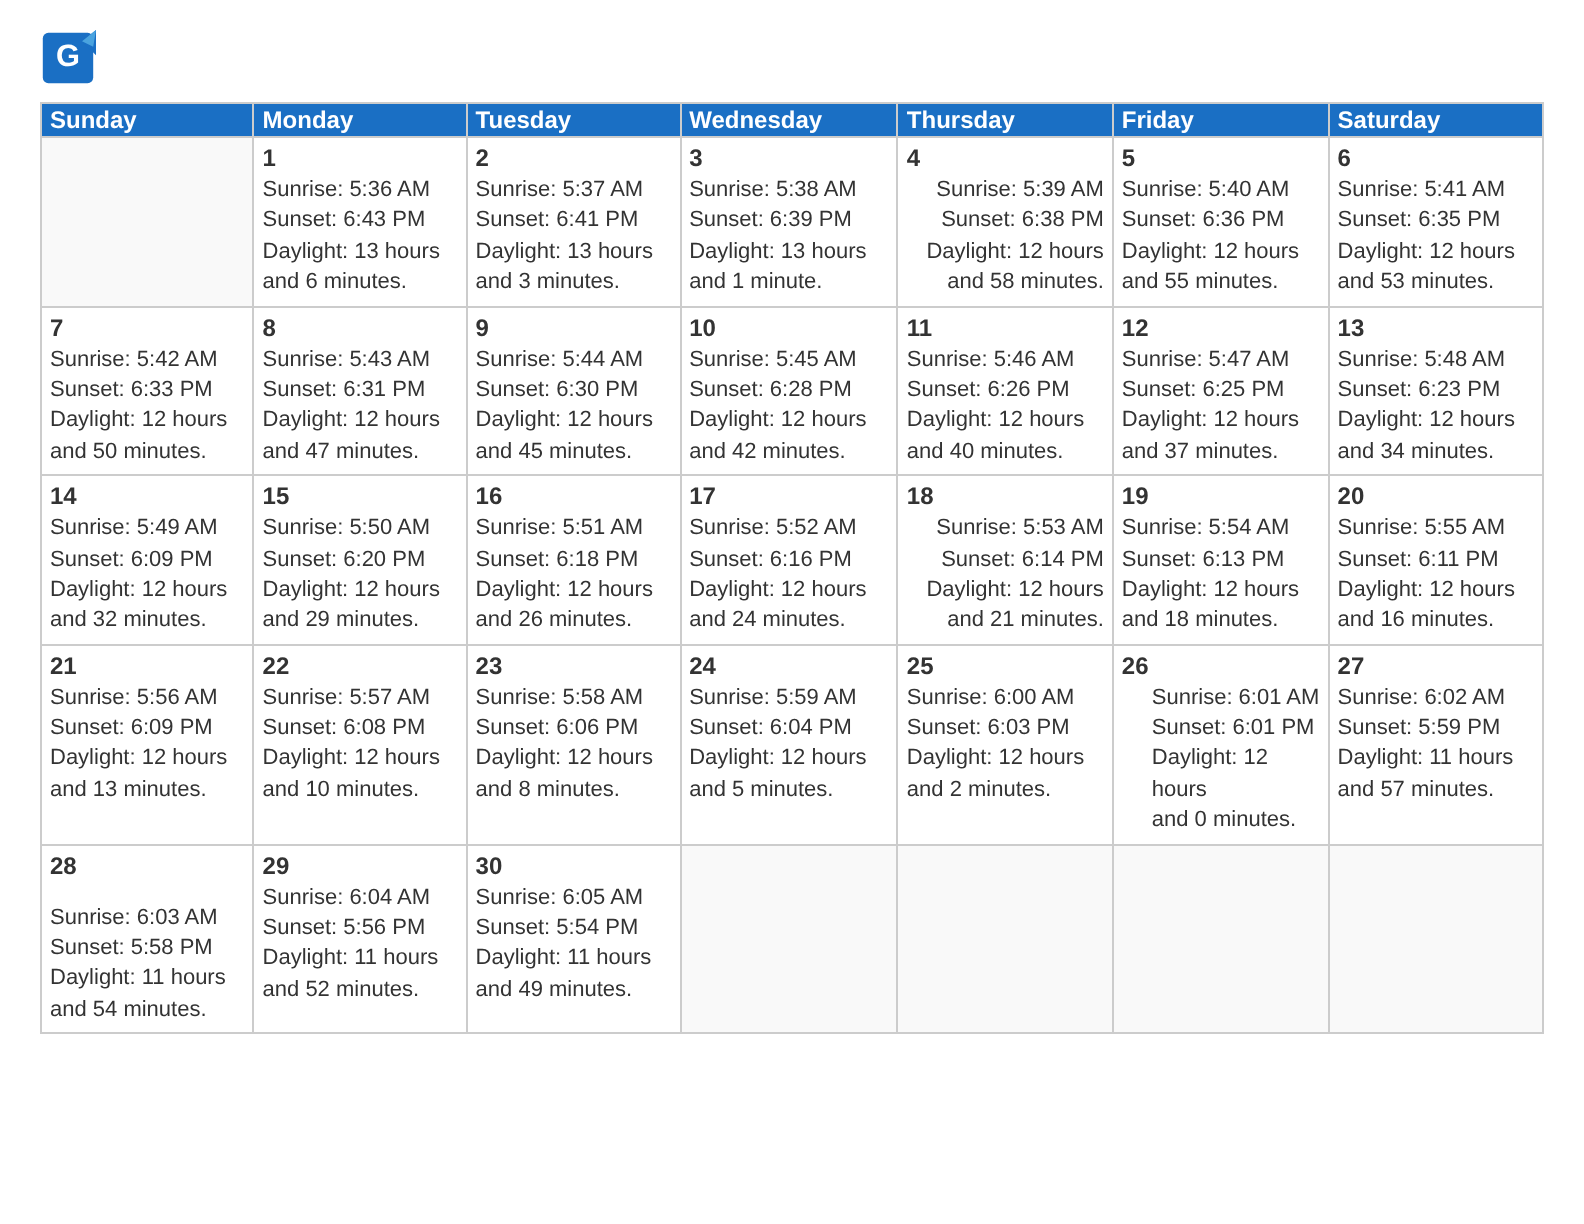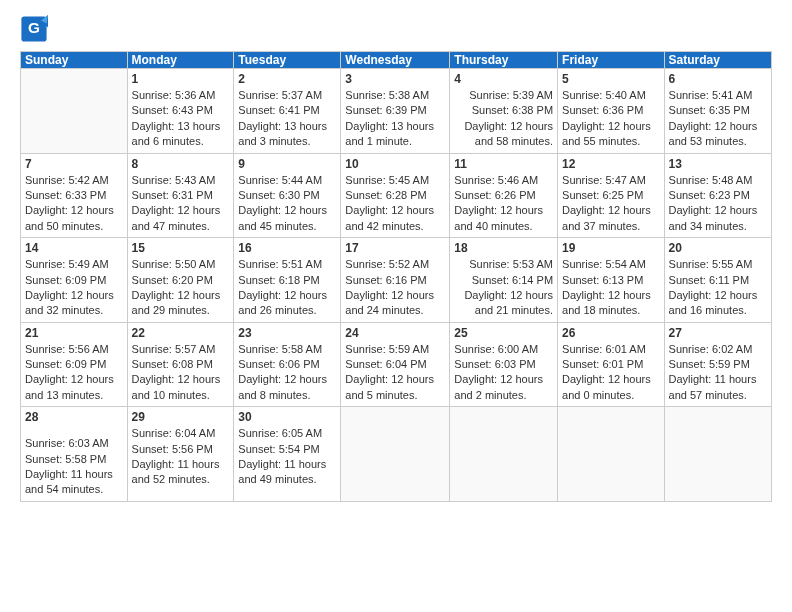--- a/index.html
+++ b/index.html
@@ -296,21 +296,21 @@
           </td>
           <td>
             <span class="day-num">25</span>
             <div class="day-info" style="white-space: pre-line;">Sunrise: 6:00 AM
 Sunset: 6:03 PM
 Daylight: 12 hours
 and 2 minutes.</div>
           </td>
           <td>
             <span class="day-num">26</span>
-            <div class="day-info" style="white-space: pre-line;">Sunrise: 6:01 AM
+            <div class="day-info" style="white-space: pre-line; margin-left: 15px;">Sunrise: 6:01 AM
 Sunset: 6:01 PM
 Daylight: 12 hours
 and 0 minutes.</div>
           </td>
           <td>
             <span class="day-num">27</span>
             <div class="day-info" style="white-space: pre-line;">Sunrise: 6:02 AM
 Sunset: 5:59 PM
 Daylight: 11 hours
 and 57 minutes.</div>

